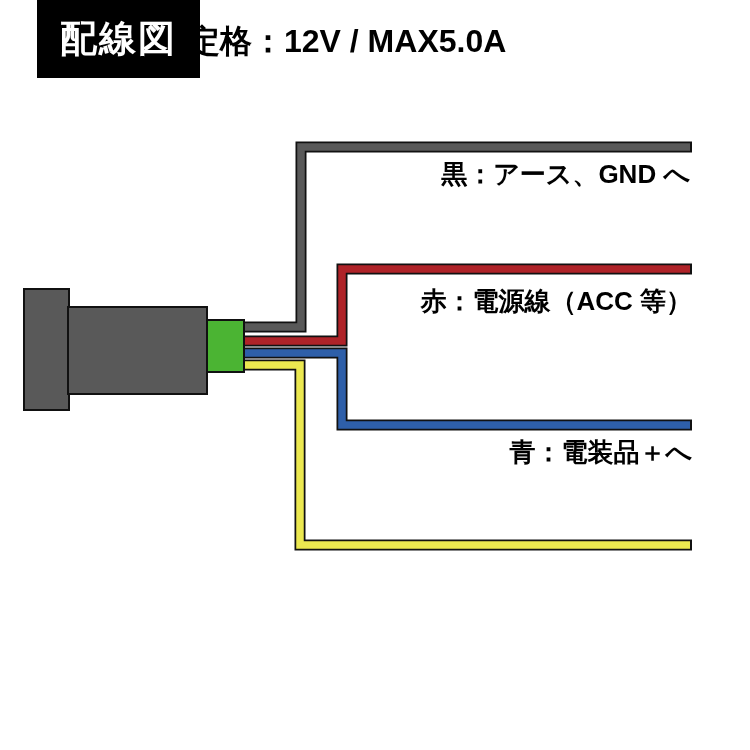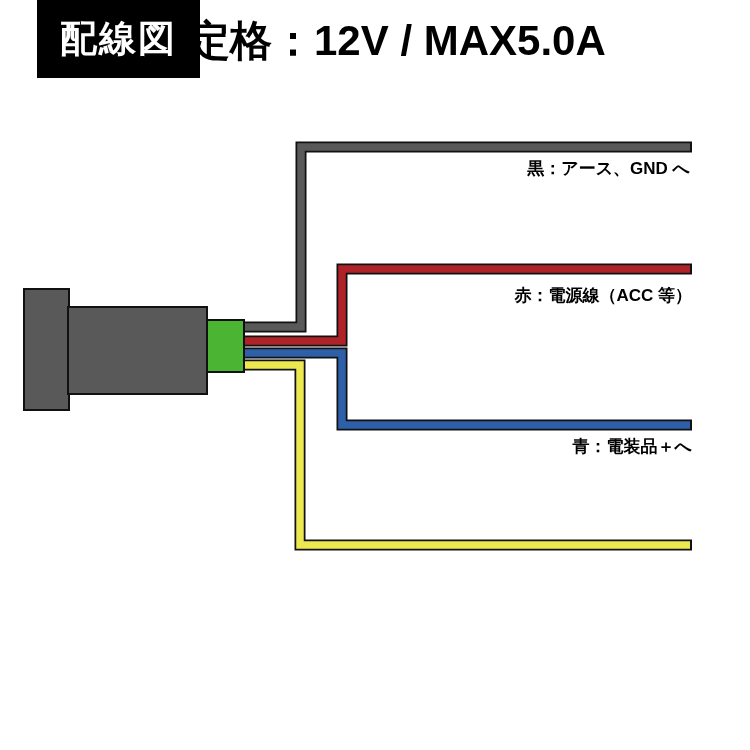--- a/index.html
+++ b/index.html
@@ -28,34 +28,34 @@
     font-size: 37px;
     font-weight: bold;
     letter-spacing: 2px;
     white-space: nowrap;
   }
   .rating-title {
     position: absolute;
     left: 188px; top: 0;
     height: 78px;
     line-height: 82px;
-    font-size: 42px;
+    font-size: 32px;
     font-weight: bold;
     white-space: nowrap;
   }
   
   .diagram-svg {
     position: absolute;
     left: 0; top: 0;
     width: 750px; height: 750px;
   }
   
   .wire-label {
     position: absolute;
-    font-size: 17px;
+    font-size: 26px;
     font-weight: bold;
     white-space: nowrap;
     text-align: right;
   }
   .label-black  { right: 60px; top: 157px; }
   .label-red    { right: 58px; top: 284px; }
   .label-blue   { right: 58px; top: 435px; }
   .label-yellow { right: 52px; top: 560px; }
   
   .notes {

